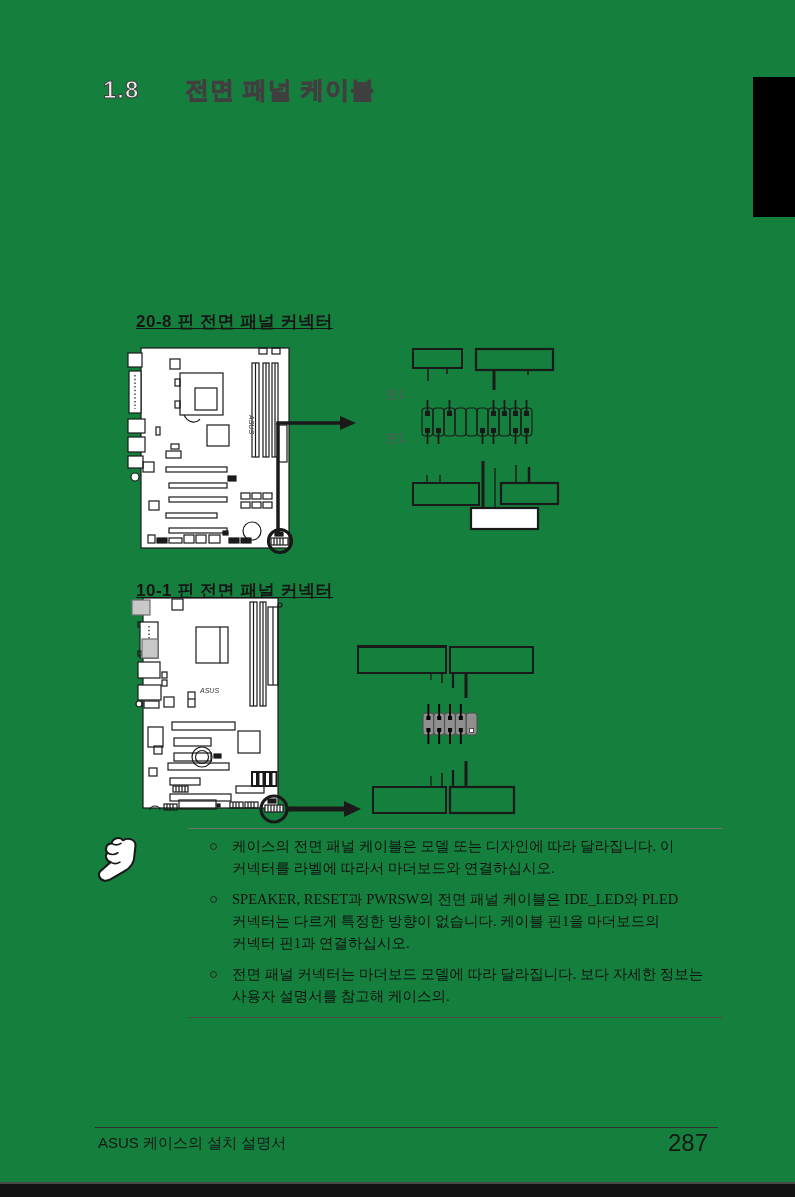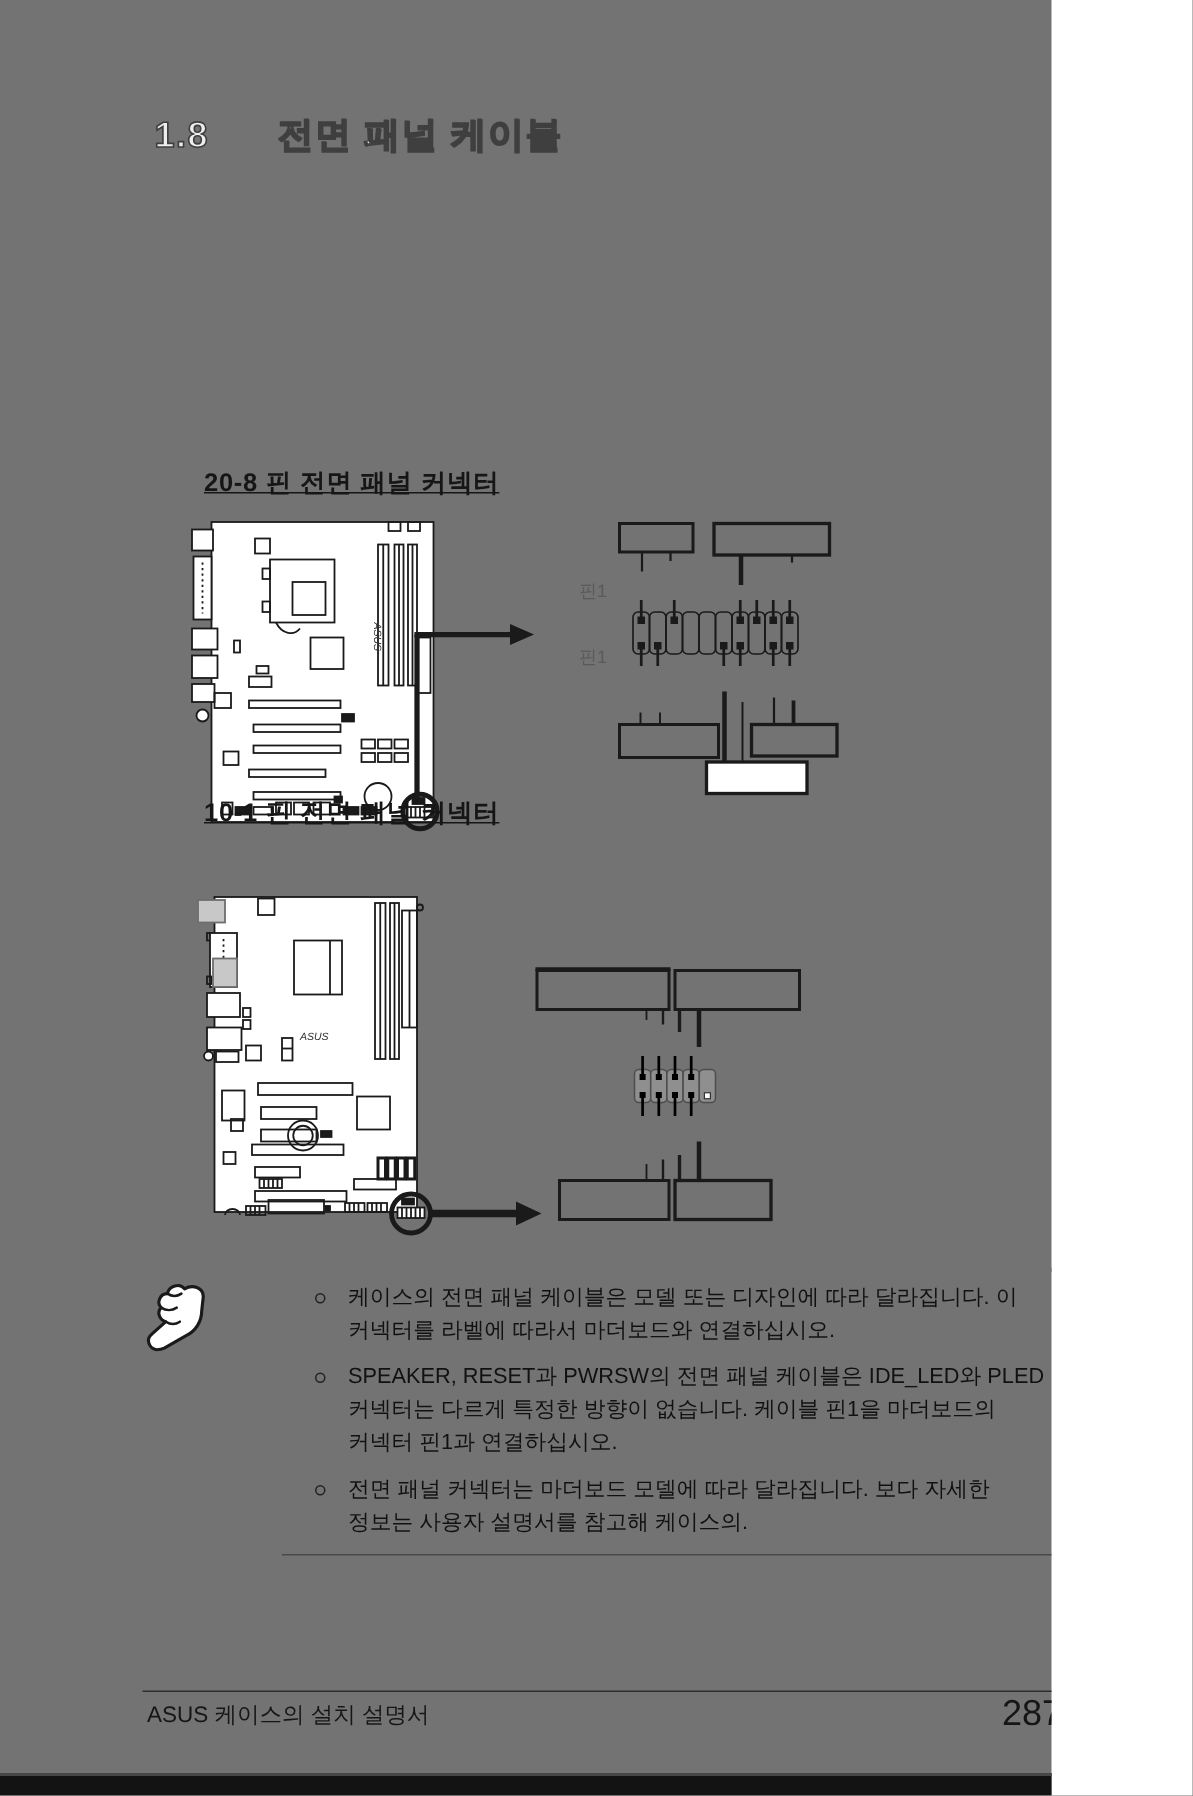--- a/index.html
+++ b/index.html
@@ -1,38 +1,38 @@
 <!DOCTYPE html>
 <html><head>
 <meta charset="utf-8">
 <style>
   html,body{margin:0;padding:0;}
   body{background:#ffffff;font-family:"Liberation Sans","DejaVu Sans",sans-serif;}
-  .page{position:relative;width:701px;height:1197px;background:#737373;overflow:hidden;}
+  .page{position:relative;width:795px;height:1197px;background:#15803d;overflow:hidden;}
 
   .chapter-tab{position:absolute;left:753px;top:77px;width:42px;height:140px;background:#000;}
 
   .title{position:absolute;left:103px;top:74px;margin:0;font-size:24px;font-weight:bold;
          color:#ededed;-webkit-text-stroke:1.1px #3f3f3f;letter-spacing:1px;white-space:nowrap;}
   .title .num{display:inline-block;width:82px;}
 
   .section-label{position:absolute;left:136px;font-size:17px;font-weight:bold;color:#161616;
                  letter-spacing:.5px;white-space:nowrap;text-decoration:underline;}
   #label-d1{top:310px;}
-  #label-d2{top:530px;}
+  #label-d2{top:579px;}
 
   svg.diagram{position:absolute;left:128px;overflow:visible;}
   #svg-d1{top:345px;}
   #svg-d2{top:593px;}
   .pin-label{font-size:12px;fill:#5a5a5a;font-family:"Liberation Sans",sans-serif;}
   .board-logo{font-size:7px;fill:#333;font-style:italic;font-family:"Liberation Sans",sans-serif;}
 
-  .notes{position:absolute;left:188px;top:845px;width:534px;
-         border-top:3px solid #737373;border-bottom:1px solid #4a4a4a;
-         padding:6px 0 8px 0;}
+  .notes{position:absolute;left:188px;top:828px;width:534px;
+         border-top:1px solid #737373;border-bottom:1px solid #4a4a4a;
+         padding:6px 0 8px 0;font-family:Liberation Serif, serif;}
   .hand-wrap{position:absolute;left:-92px;top:6px;}
   .note-item{display:flex;gap:15px;margin:0 0 9px 22px;}
   .note-item:last-child{margin-bottom:2px;}
   .bullet{flex:none;width:5px;height:5px;border:1.3px solid #222;border-radius:50%;margin-top:8px;}
   .note-item p{margin:0;width:472px;font-size:14.5px;line-height:22px;color:#111;
                word-break:keep-all;}
 
   .footer-rule{position:absolute;left:95px;top:1127px;width:623px;height:0;border-top:1.3px solid #2e2e2e;}
   .footer-title{position:absolute;left:98px;top:1134px;font-size:15px;color:#161616;white-space:nowrap;}
   .page-number{position:absolute;left:668px;top:1129px;font-size:24px;color:#161616;}

